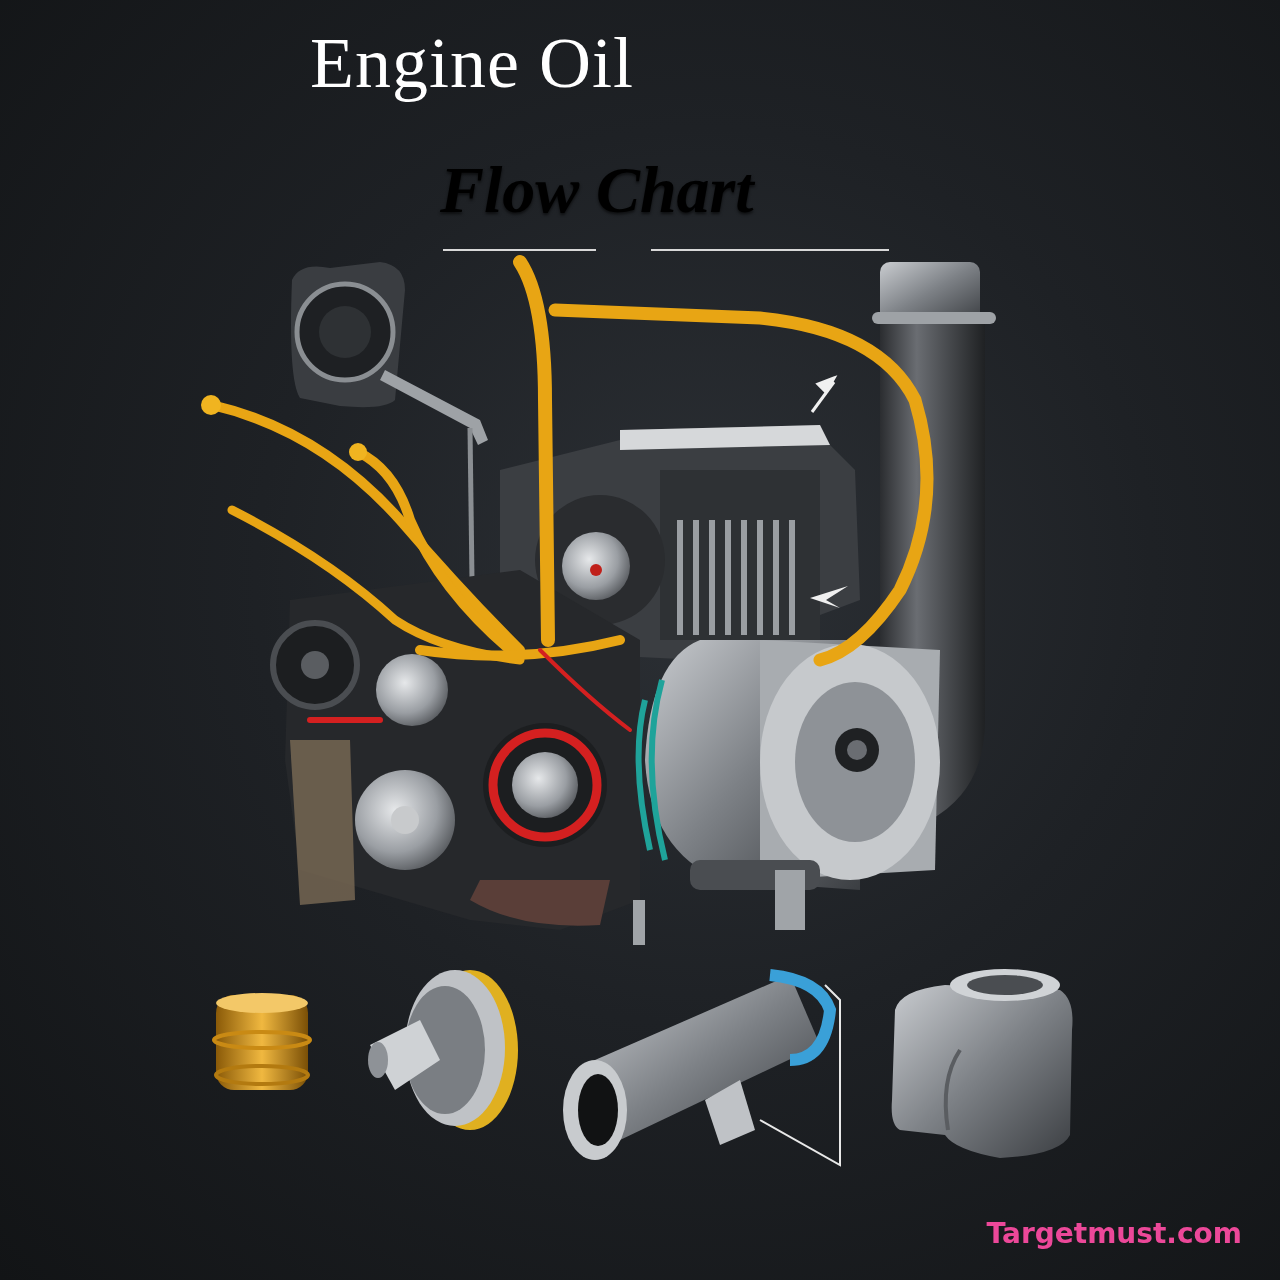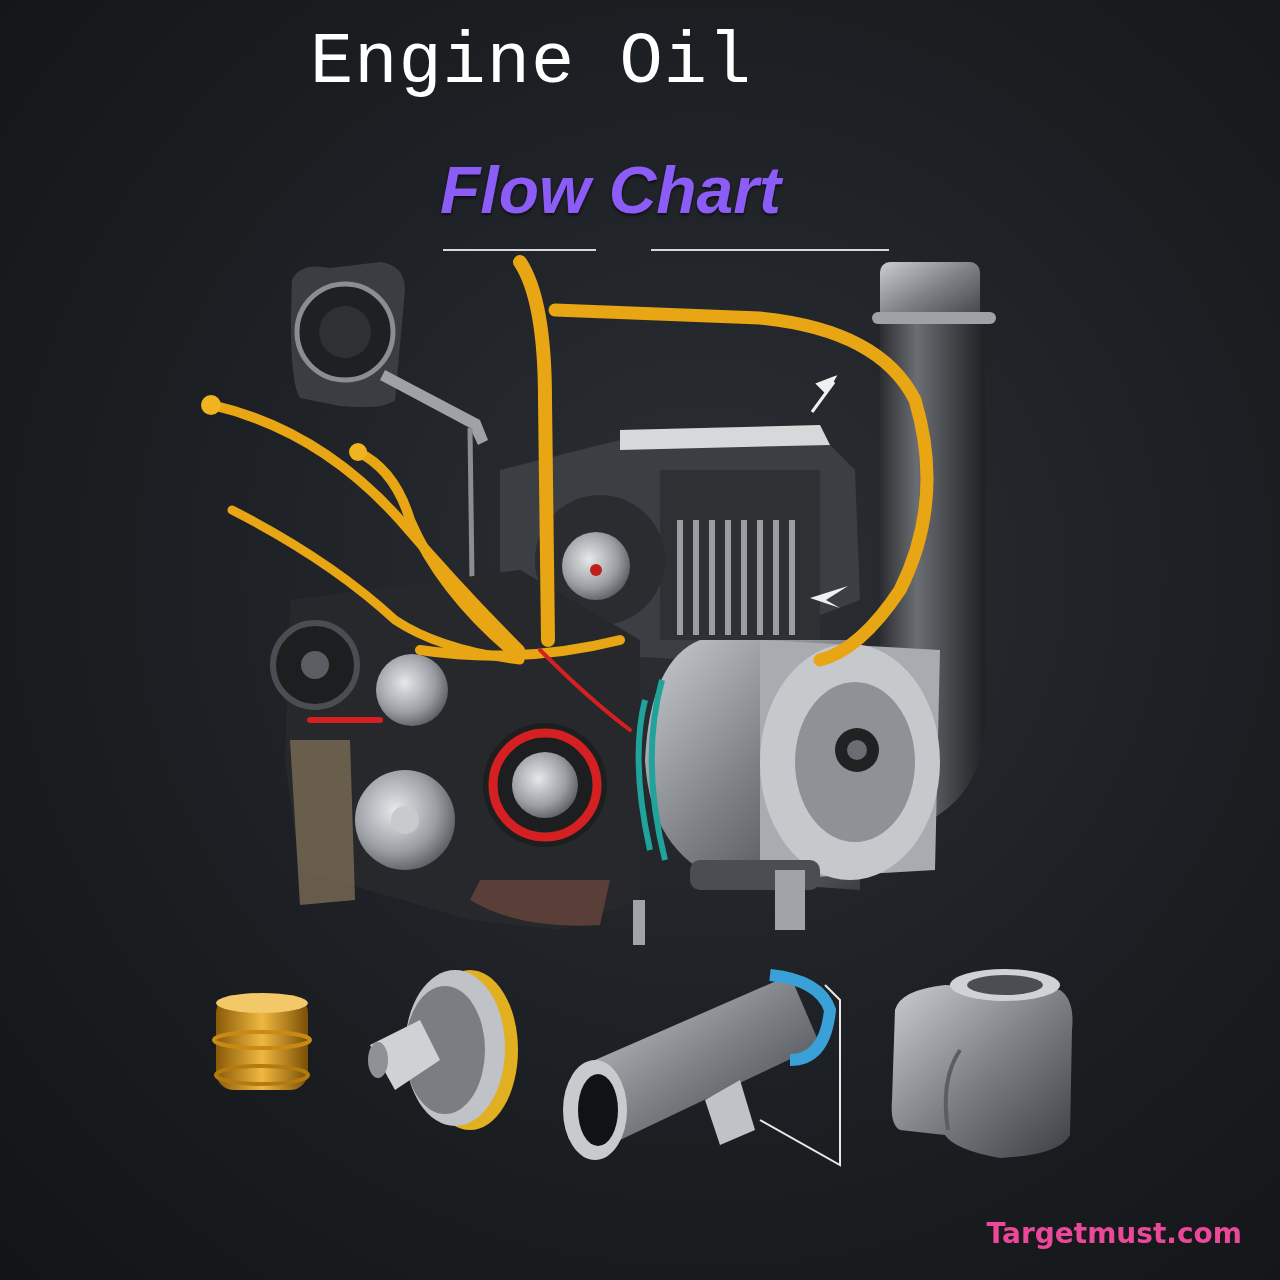--- a/index.html
+++ b/index.html
@@ -4,26 +4,26 @@
 <style>
   html, body { margin:0; padding:0; }
   body {
     width:1280px; height:1280px; overflow:hidden; position:relative;
     background: radial-gradient(ellipse at 55% 45%, #2c3035 0%, #1e2125 45%, #121416 100%);
     font-family: "DejaVu Sans", sans-serif;
   }
   .title-main {
     position:absolute; left:310px; top:22px;
     color:#ffffff; font-size:72px; font-weight:500; letter-spacing:1px;
-    font-family:Liberation Mono, monospace;
+    font-family:Liberation Serif, serif;
   }
   .title-sub {
     position:absolute; left:440px; top:152px;
-    color:#8b5cf6; font-size:66px; font-weight:bold; font-style:italic;
-    font-family:Liberation Sans, sans-serif;
+    color:#000000; font-size:66px; font-weight:bold; font-style:italic;
+    font-family:Liberation Serif, serif;
     text-shadow: 0 2px 3px rgba(0,0,0,0.6);
   }
   .underline { position:absolute; height:2px; background:#d8d8d8; top:249px; }
   .watermark {
     position:absolute; right:38px; bottom:30px;
     color:#ec4899; font-size:28px; font-weight:bold;
     font-family:"DejaVu Sans", sans-serif;
   }
   svg.art { position:absolute; left:0; top:0; }
 </style>

